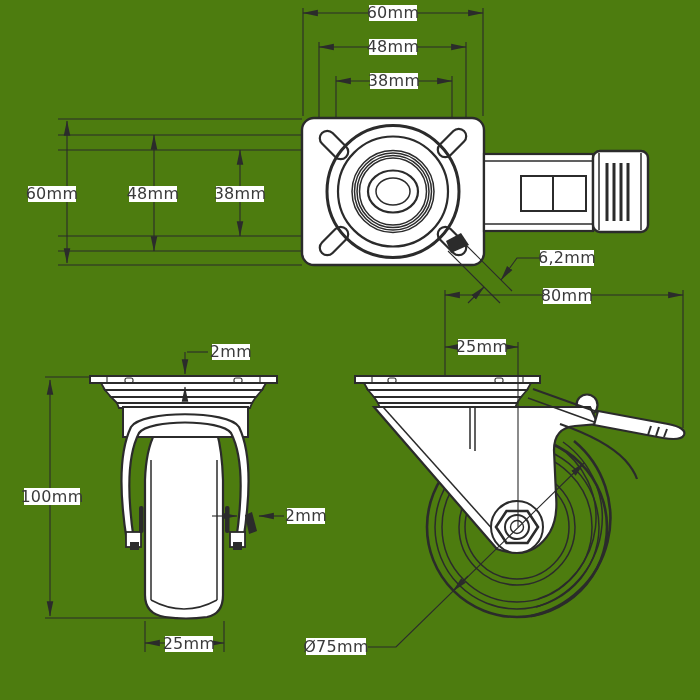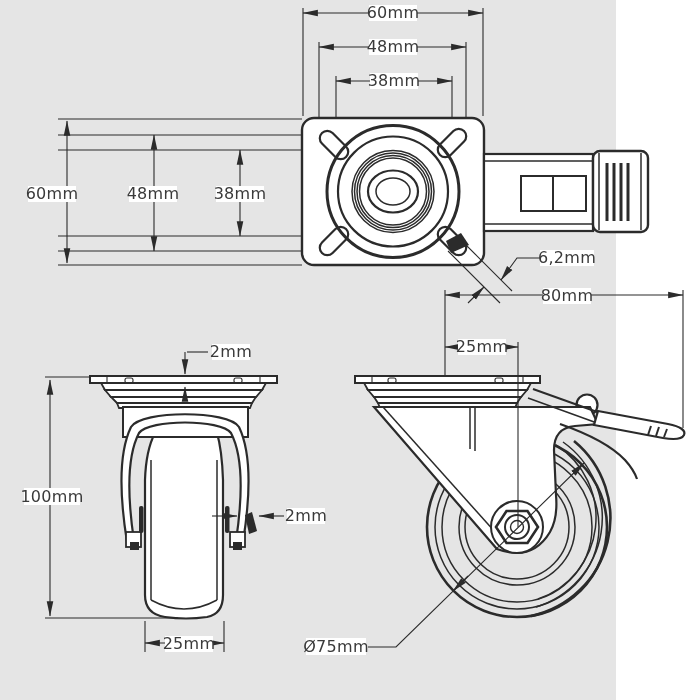--- a/index.html
+++ b/index.html
@@ -1,16 +1,16 @@
 <!DOCTYPE html>
 <html><head>
 <meta charset="utf-8">
 <style>
   html,body{margin:0;padding:0;background:#fff;}
-  #canvas{width:616px;height:700px;background:#e5e5e5;position:relative;font-family:"DejaVu Sans",sans-serif;}
+  #canvas{width:700px;height:700px;background:#4d7c0f;position:relative;font-family:"DejaVu Sans",sans-serif;}
   svg{display:block;}
   .ln{fill:none;stroke:#2b2b2b;}
   .w{fill:#ffffff;stroke:#2b2b2b;}
   .blk{fill:#2b2b2b;stroke:none;}
   .dim{fill:none;stroke:#2b2b2b;stroke-width:1.1;}
   .tbg{fill:#ffffff;stroke:none;}
   text{font-family:"DejaVu Sans",sans-serif;font-size:16px;fill:#3a3a3a;letter-spacing:0.3px;}
   .t{text-anchor:middle;}
 </style>
 </head>

